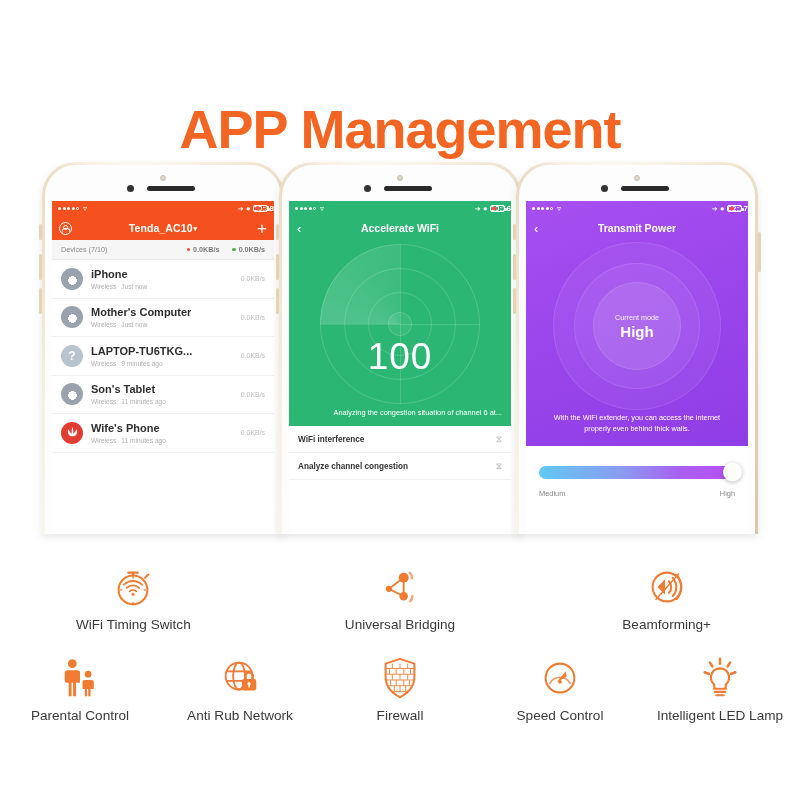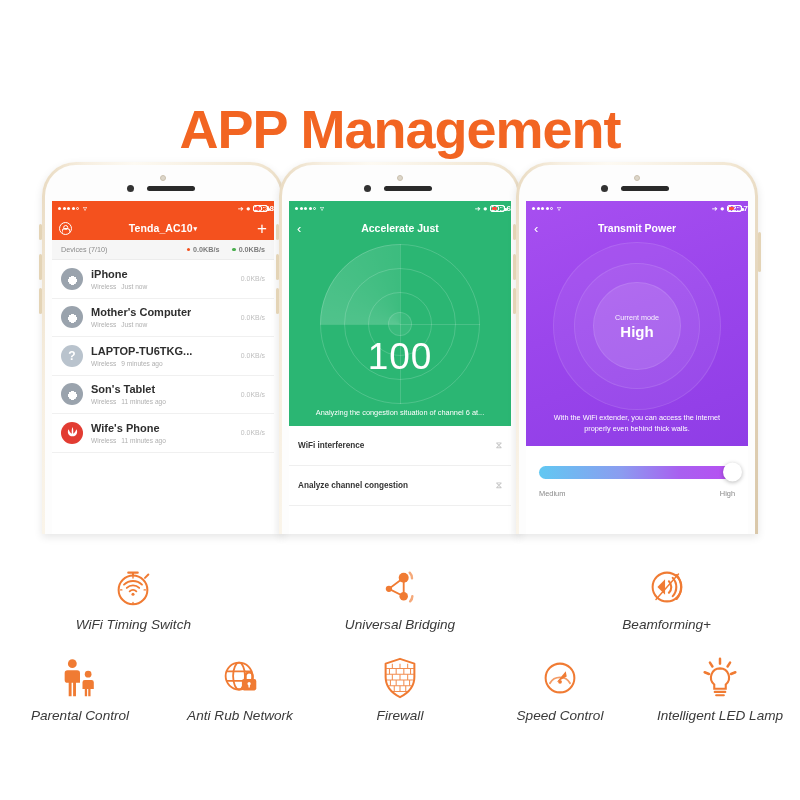--- a/index.html
+++ b/index.html
@@ -151,22 +151,22 @@
   .r2 { inset: 24px; }
   .r3 { inset: 48px; }
   .r4 { inset: 68px; background: rgba(255,255,255,.07); border-color: rgba(255,255,255,.14);}
   .cross-h { position:absolute; left:0; right:0; top:50%; height:1px; background:rgba(255,255,255,.15);}
   .cross-v { position:absolute; top:0; bottom:0; left:50%; width:1px; background:rgba(255,255,255,.15);}
   .sweep { position:absolute; left:0; top:0; width:50%; height:50%;
            background: conic-gradient(from 225deg at 100% 100%, rgba(255,255,255,.22), rgba(255,255,255,0) 60%);
            border-radius: 100% 0 0 0; }
   .p2-score { position:absolute; left:0; right:0; top: 96px; text-align:center;
               color:#fff; font-size: 37px; font-weight: 300; letter-spacing: 1px;}
-  .p2-statusline { color:#fff; font-size: 7.4px; padding: 0 9px 9px; text-align:center; }
-  .p2-item { height: 40px; display:flex; align-items:center; padding: 0 9px;
+  .p2-statusline { color:#fff; font-size: 7.4px; padding: 0 9px 9px; text-align:right; }
+  .p2-item { height: 27px; display:flex; align-items:center; padding: 0 9px;
              border-bottom: 1px solid #efefef; background:#fff; font-size: 8.2px; color:#333;
              font-weight:600;}
   .p2-spin { margin-left:auto; color:#c9c9c9; font-size: 9px; }
 
   
   .p3-purple { background: linear-gradient(160deg,#a74ff0 0%, #9b46ec 45%, #8f3de6 100%); }
   .p3-nav { height: 24px; display:flex; align-items:center; justify-content:center;
             position:relative; color:#fff; }
   .p3-back { position:absolute; left: 8px; font-size: 13px; font-weight: 300; line-height:1;}
   .p3-title { font-size: 10.5px; font-weight: 600; }
@@ -192,21 +192,21 @@
              box-shadow: 0 1px 4px rgba(0,0,0,.28); }
   .p3-labels { display:flex; justify-content:space-between; margin-top: 10px;
                font-size: 7.4px; color: #888; }
 
   
   .features { position: absolute; top: 555px; left: 0; width: 800px; }
   .frow { display: flex; width: 800px; }
   .fcell { flex: 1 1 0; text-align: center; padding: 4px 2px 0; }
   .ficon { height: 56px; display:flex; align-items:center; justify-content:center; }
   .flabel { font-size: 13.6px; color: #3a3a3a; margin-top: 2px; white-space: nowrap;
-            font-family: "Liberation Sans", sans-serif; font-style: italic; }
+            font-family: "Liberation Sans", sans-serif; }
   .frow.row2 .flabel { font-size: 13.6px; }
 </style>
 </head>
 <body>
 
 <div class="page">
 
   <div class="title">APP Management</div>
 
   <div class="phones">
@@ -354,21 +354,21 @@
                 <span class="sb-ico">➔</span>
                 <span class="sb-ico">⏺</span>
                 <span class="sb-batt">
                     <i></i>
                   </span>
               </span>
             </div>
 
             <div class="p2-nav">
               <span class="p2-back">‹</span>
-              <span class="p2-title">Accelerate Just</span>
+              <span class="p2-title">Accelerate WiFi</span>
             </div>
 
             <div class="p2-radarwrap">
               <div class="radar">
                 <div class="ring r1"></div>
                 <div class="ring r2"></div>
                 <div class="ring r3"></div>
                 <div class="ring r4"></div>
                 <div class="cross-h"></div>
                 <div class="cross-v"></div>

